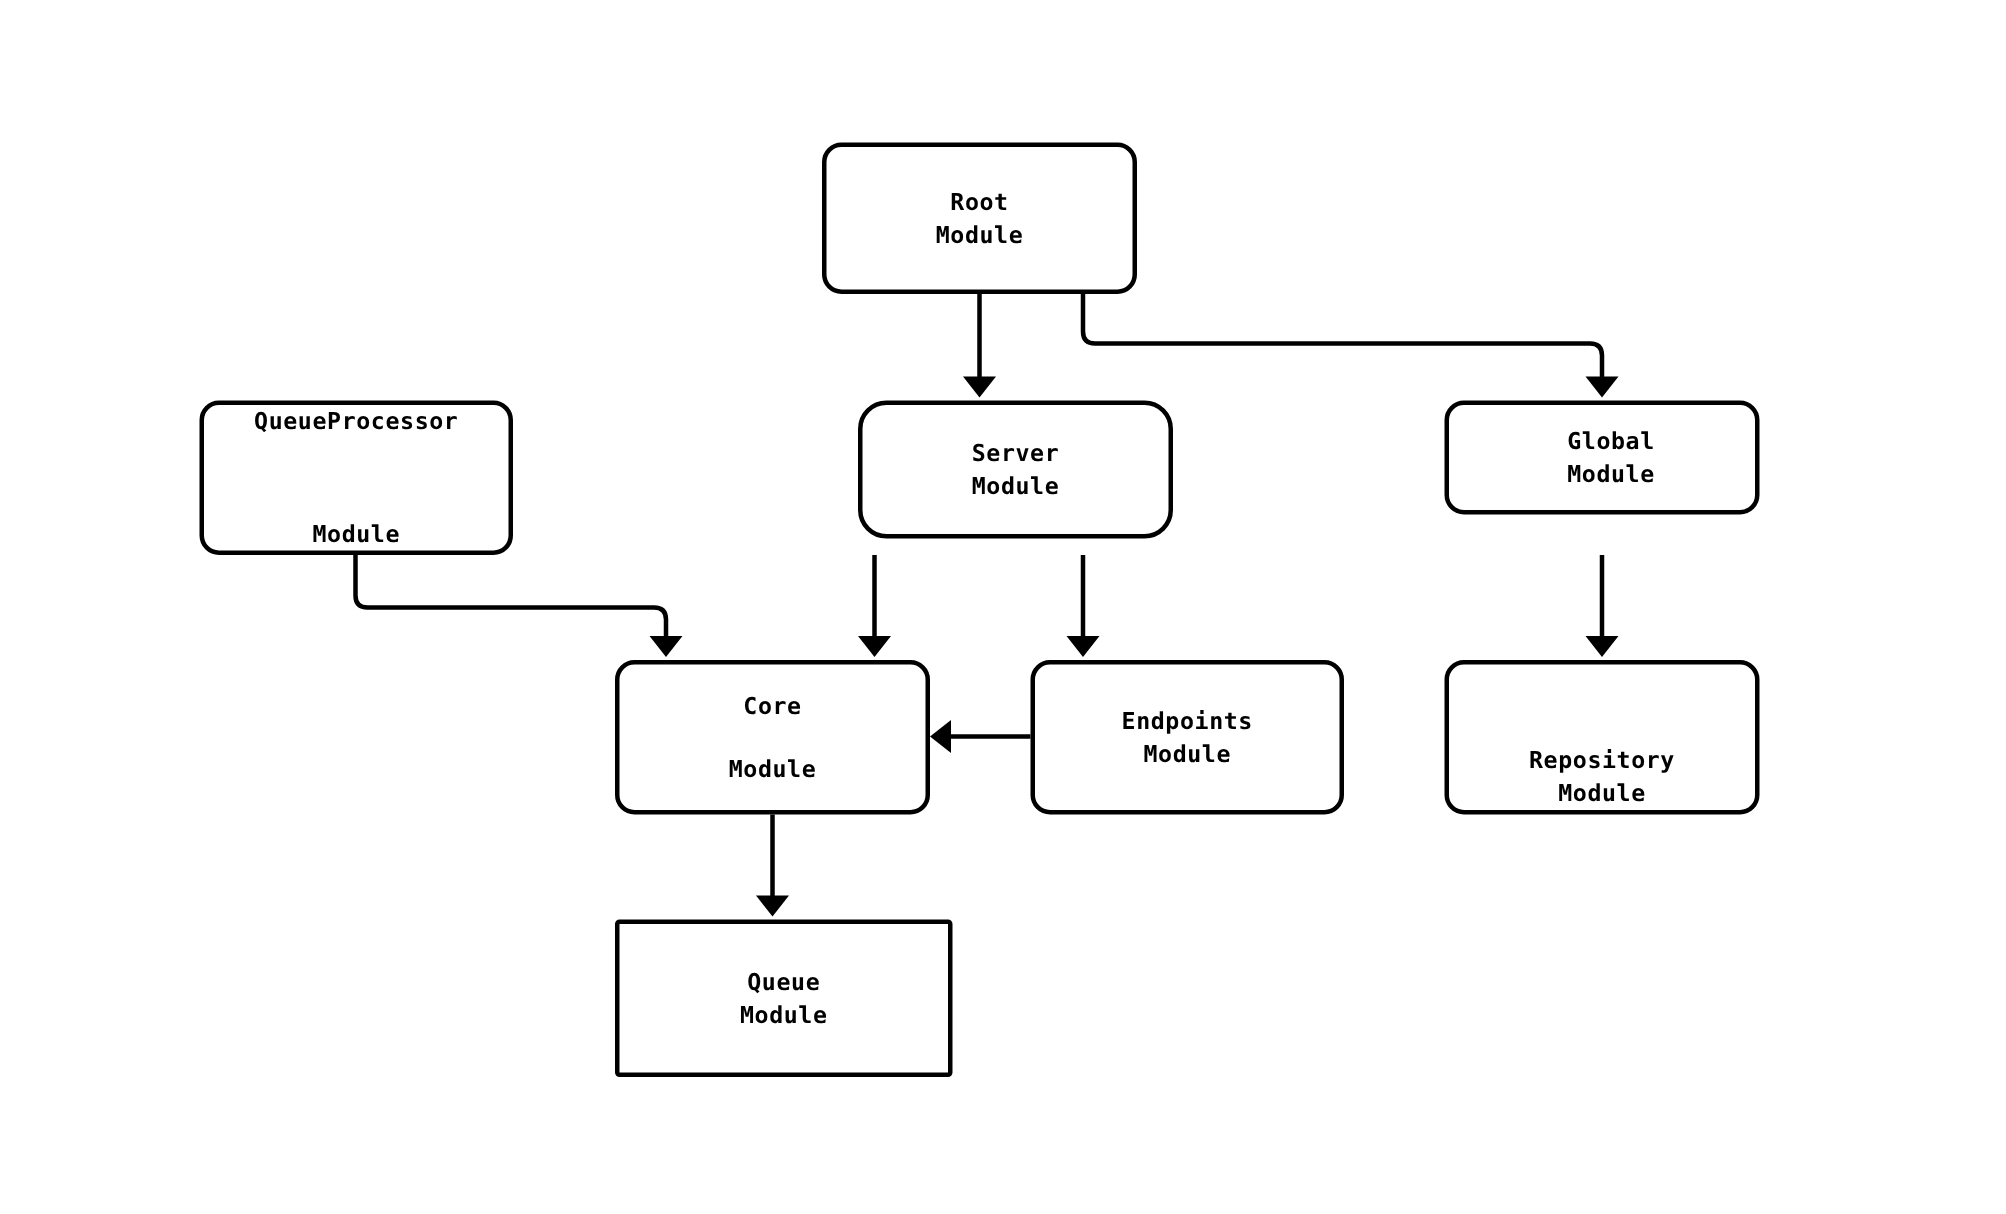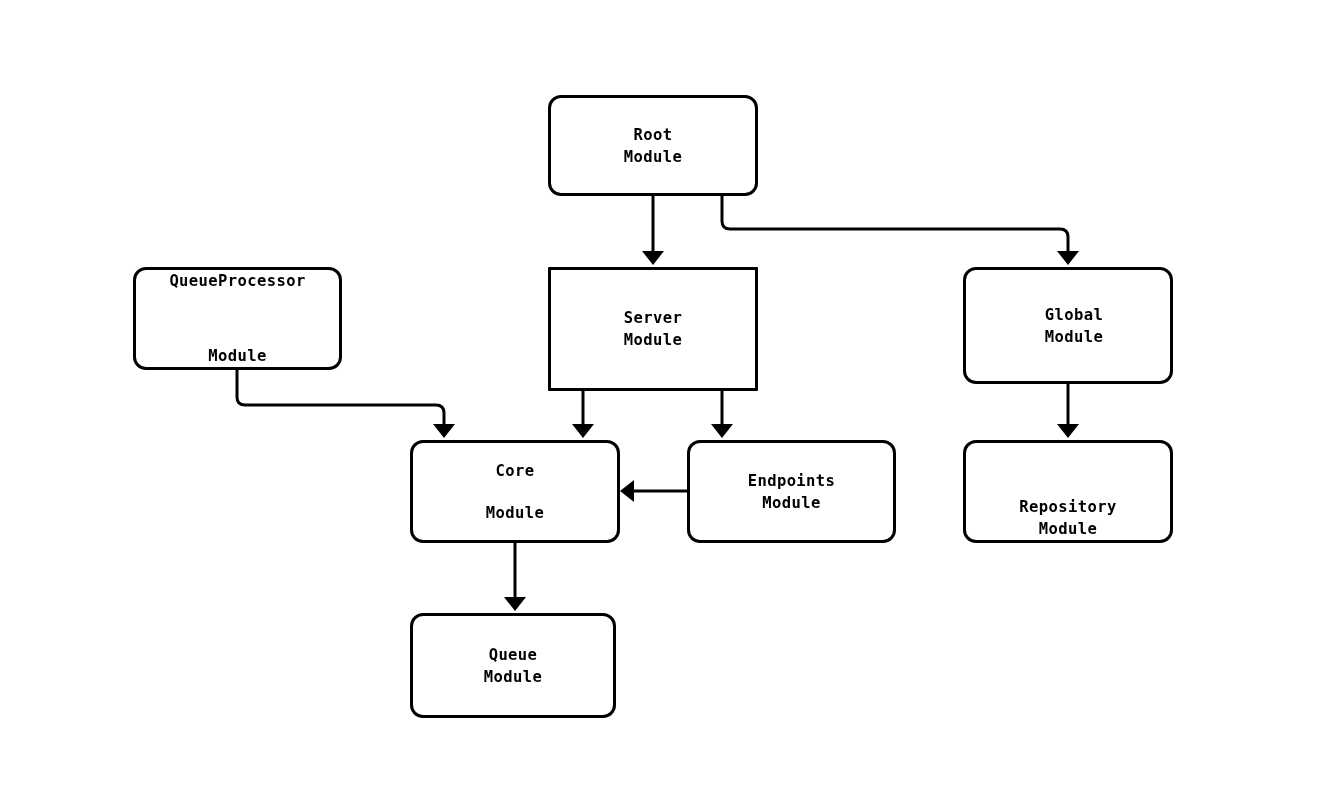--- a/index.html
+++ b/index.html
@@ -77,43 +77,43 @@
   <div class="node" style="left: 548px; top: 95px; width: 210px; height: 101px; border-radius: 13px; border-width: 3px; border-color: rgb(0, 0, 0); background: rgb(255, 255, 255);">
     <span class="node-line">Root</span>
     <span class="node-line">Module</span>
   </div>
 
   <div class="node" style="left: 133px; top: 267px; width: 209px; height: 103px; border-radius: 13px; border-width: 3px; border-color: rgb(0, 0, 0); background: rgb(255, 255, 255); justify-content: space-between;">
     <span class="node-line">QueueProcessor</span>
     <span class="node-line">Module</span>
   </div>
 
-  <div class="node" style="left: 548px; top: 267px; width: 210px; height: 124px; border-radius: 1px; border-width: 3px; border-color: rgb(0, 0, 0); background: rgb(255, 255, 255);">
+  <div class="node" style="left: 572px; top: 267px; width: 210px; height: 92px; border-radius: 19px; border-width: 3px; border-color: rgb(0, 0, 0); background: rgb(255, 255, 255);">
     <span class="node-line">Server</span>
     <span class="node-line">Module</span>
   </div>
 
-  <div class="node" style="left: 963px; top: 267px; width: 210px; height: 117px; border-radius: 13px; border-width: 3px; border-color: rgb(0, 0, 0); background: rgb(255, 255, 255); padding-left: 12px;">
+  <div class="node" style="left: 963px; top: 267px; width: 210px; height: 76px; border-radius: 13px; border-width: 3px; border-color: rgb(0, 0, 0); background: rgb(255, 255, 255); padding-left: 12px;">
     <span class="node-line">Global</span>
     <span class="node-line">Module</span>
   </div>
 
   <div class="node" style="left: 410px; top: 440px; width: 210px; height: 103px; border-radius: 13px; border-width: 3px; border-color: rgb(0, 0, 0); background: rgb(255, 255, 255); gap: 20px;">
     <span class="node-line">Core</span>
     <span class="node-line">Module</span>
   </div>
 
   <div class="node" style="left: 687px; top: 440px; width: 209px; height: 103px; border-radius: 13px; border-width: 3px; border-color: rgb(0, 0, 0); background: rgb(255, 255, 255);">
     <span class="node-line">Endpoints</span>
     <span class="node-line">Module</span>
   </div>
 
   <div class="node" style="left: 963px; top: 440px; width: 210px; height: 103px; border-radius: 13px; border-width: 3px; border-color: rgb(0, 0, 0); background: rgb(255, 255, 255); justify-content: flex-end;">
     <span class="node-line">Repository</span>
     <span class="node-line">Module</span>
   </div>
 
-  <div class="node" style="left: 410px; top: 613px; width: 206px; height: 105px; border-radius: 13px; border-width: 3px; border-color: rgb(0, 0, 0); background: rgb(255, 255, 255);">
+  <div class="node" style="left: 410px; top: 613px; width: 225px; height: 105px; border-radius: 3px; border-width: 3px; border-color: rgb(0, 0, 0); background: rgb(255, 255, 255);">
     <span class="node-line">Queue</span>
     <span class="node-line">Module</span>
   </div>
 
 </div>
 
 </body></html>

